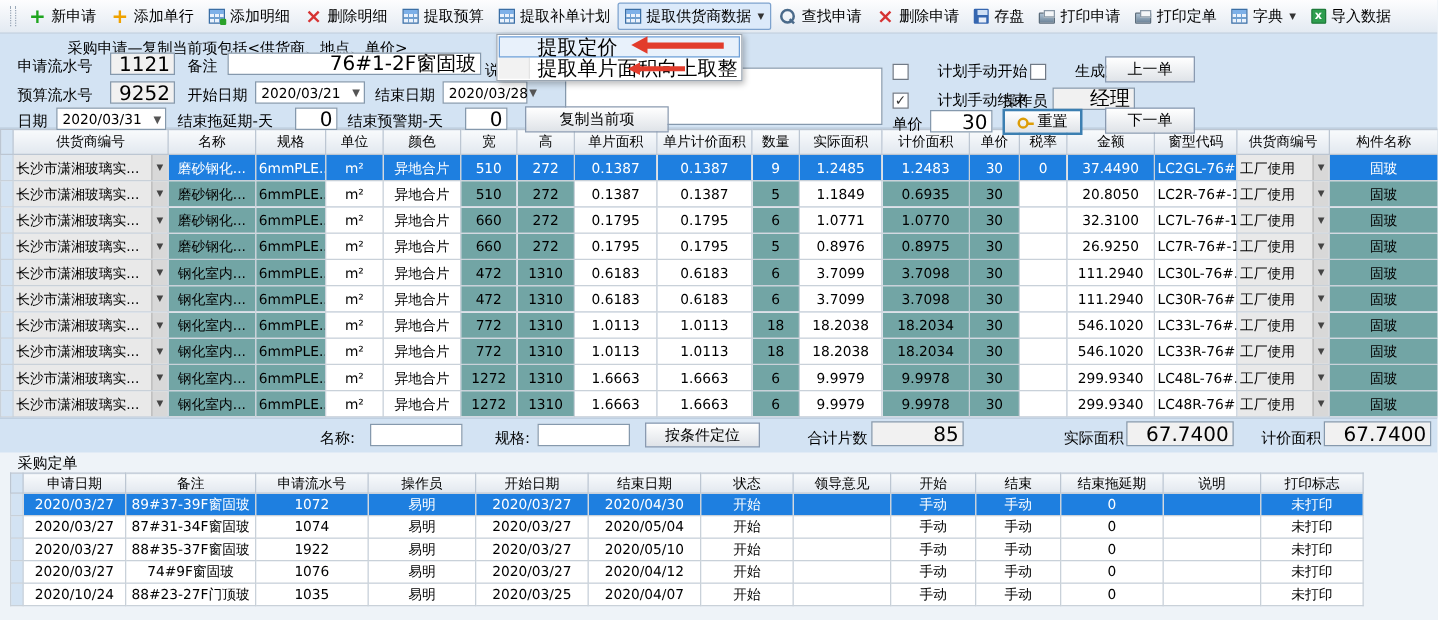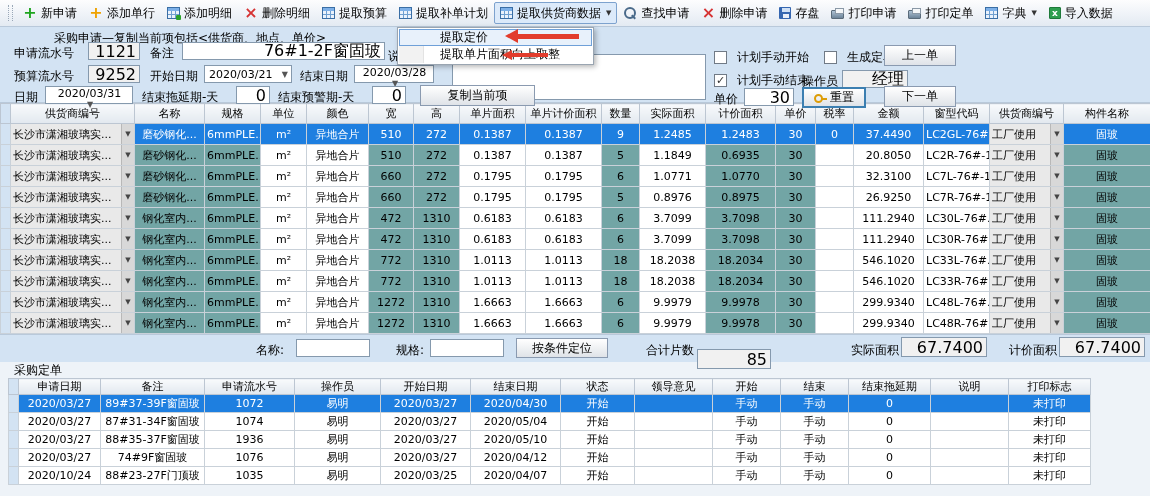--- a/index.html
+++ b/index.html
@@ -39,28 +39,28 @@
   
   .form-panel { position:relative; height:76px; background:#d3e3f3; border-bottom:1px solid #b9c9da; }
   .abs { position:absolute; white-space:nowrap; }
   .lbl { font-size:12px; }
   .tbx { border:1px solid #8599ad; background:#fff; height:18px; font-size:16px; padding:0 3px; font-family:inherit;text-align:right; }
   .tbx.ro { background:#f1f1f1; }
   .selbox { border:1px solid #8599ad; background:#fff; height:18px; display:inline-flex; align-items:center; justify-content:space-between; padding:0 3px 0 4px; font-size:11px; }
   .selbox .caret { font-size:8px; color:#555; }
   .btn { border:1px solid #8a9ab0; background:linear-gradient(#ffffff,#dfe3e8); height:21px; display:inline-flex; align-items:center; justify-content:center; font-size:12px; padding:0 8px; }
   .btn.focus { border:2px solid #3c7fb1; }
-  .cbrow { display:inline-flex; align-items:center; gap:10px; }
+  .cbrow { display:inline-flex; align-items:center; gap:23px; }
   .cb { width:13px; height:13px; border:1px solid #707a86; background:#fff; display:inline-flex; align-items:center; justify-content:center; font-size:11px; color:#333; }
   .memo { border:1px solid #8599ad; background:#fff; }
 
   
   .menu { position:absolute; left:397px; top:27px; width:197px; background:#fff; border:1px solid #9aa5b1; box-shadow:2px 2px 5px rgba(0,0,0,.28); z-index:50; padding:1px; }
   .menu::before { content:""; position:absolute; left:1px; top:1px; bottom:1px; width:24px; background:#f2f2f2; border-right:1px solid #e3e3e3; }
-  .menu-item { position:relative; height:17px; line-height:15px; padding-left:40px; border:1px solid transparent; font-size:12px; }
+  .menu-item { position:relative; height:17px; line-height:15px; padding-left:30px; border:1px solid transparent; font-size:16px; }
   .menu-item.hl { border-color:#6fa0d8; background:#e8f1fb; }
   .arr { position:absolute; z-index:60; }
   .arr .head { position:absolute; left:0; width:0; height:0; border-style:solid; }
   .arr .shaft { position:absolute; background:#e23c2c; }
 
   
   table { border-collapse:collapse; table-layout:fixed; font-size:11px; }
   th { background:linear-gradient(#f8fafc,#e2e8ef); border:1px solid #bcc6d2; font-weight:normal; height:20px; padding:0 1px; overflow:hidden; white-space:nowrap; }
   td { border:1px solid #c9d1d9; height:21px; text-align:center; padding:0 2px; overflow:hidden; white-space:nowrap; background:#fff; }
   td.teal { background:#72a5a5; }
@@ -156,27 +156,27 @@
   <div class="abs memo" style="left:452px; top:27px; width:254px; height:46px;"></div>
 
   <div class="abs lbl" style="left:14px; top:41px;">预算流水号</div>
   <input class="abs tbx ro" style="left: 88px; top: 38px; width: 52px;" value="9252">
   <div class="abs lbl" style="left:150px; top:41px;">开始日期</div>
   <div class="abs selbox" style="left:204px; top:38px; width:88px;">
       <span>2020/03/21</span>
       <span class="caret">▼</span>
     </div>
   <div class="abs lbl" style="left:300px; top:41px;">结束日期</div>
-  <div class="abs selbox" style="left:354px; top:38px; width:80px;flex-direction:column;">
+  <div class="abs selbox" style="left:354px; top:38px; width:68px;">
       <span>2020/03/28</span>
       <span class="caret">▼</span>
     </div>
 
   <div class="abs lbl" style="left:14px; top:62px;">日期</div>
-  <div class="abs selbox" style="left:45px; top:59px; width:88px;flex-direction:column;">
+  <div class="abs selbox" style="left:45px; top:59px; width:88px;">
       <span>2020/03/31</span>
       <span class="caret">▼</span>
     </div>
   <div class="abs lbl" style="left:142px; top:62px;">结束拖延期-天</div>
   <input class="abs tbx" style="left: 236px; top: 59px; width: 34px;" value="0">
   <div class="abs lbl" style="left:278px; top:62px;">结束预警期-天</div>
   <input class="abs tbx" style="left: 372px; top: 59px; width: 34px;" value="0">
   <div class="abs btn" style="left:420px; top:58px; width:115px;">复制当前项</div>
 
   <div class="abs cbrow" style="left:714px; top:22px;">
@@ -580,21 +580,21 @@
     </table>
   </div>
 
 <div class="filter-band">
   <div class="abs lbl" style="left:256px; top:7px;">名称:</div>
   <input class="abs tbx" style="left: 296px; top: 4px; width: 74px;" value="">
   <div class="abs lbl" style="left:396px; top:7px;">规格:</div>
   <input class="abs tbx" style="left: 430px; top: 4px; width: 74px;" value="">
   <div class="abs btn" style="left:516px; top:3px; width:92px; height:20px;">按条件定位</div>
   <div class="abs lbl" style="left:646px; top:7px;">合计片数</div>
-  <input class="abs tbx ro" style="left: 697px; top: 2px; width: 74px; height: 20px; margin-top: 12px;" value="85">
+  <input class="abs tbx ro" style="left: 697px; top: 2px; width: 74px; height: 20px;" value="85">
   <div class="abs lbl" style="left:851px; top:7px;">实际面积</div>
   <input class="abs tbx ro" style="left: 901px; top: 2px; width: 86px; height: 20px;" value="67.7400">
   <div class="abs lbl" style="left:1009px; top:7px;">计价面积</div>
   <input class="abs tbx ro" style="left: 1059px; top: 2px; width: 86px; height: 20px;" value="67.7400">
 </div>
 
 <div class="orders-label">采购定单</div>
 <div class="orders-wrap">
     <table id="orders-grid" class="orders-table" style="width:1082px;">
       <colgroup>
@@ -661,21 +661,21 @@
           <td>手动</td>
           <td>手动</td>
           <td>0</td>
           <td></td>
           <td>未打印</td>
         </tr>
         <tr>
           <td class="gutter"></td>
           <td>2020/03/27</td>
           <td>88#35-37F窗固玻</td>
-          <td>1936</td>
+          <td>1922</td>
           <td>易明</td>
           <td>2020/03/27</td>
           <td>2020/05/10</td>
           <td>开始</td>
           <td></td>
           <td>手动</td>
           <td>手动</td>
           <td>0</td>
           <td></td>
           <td>未打印</td>

